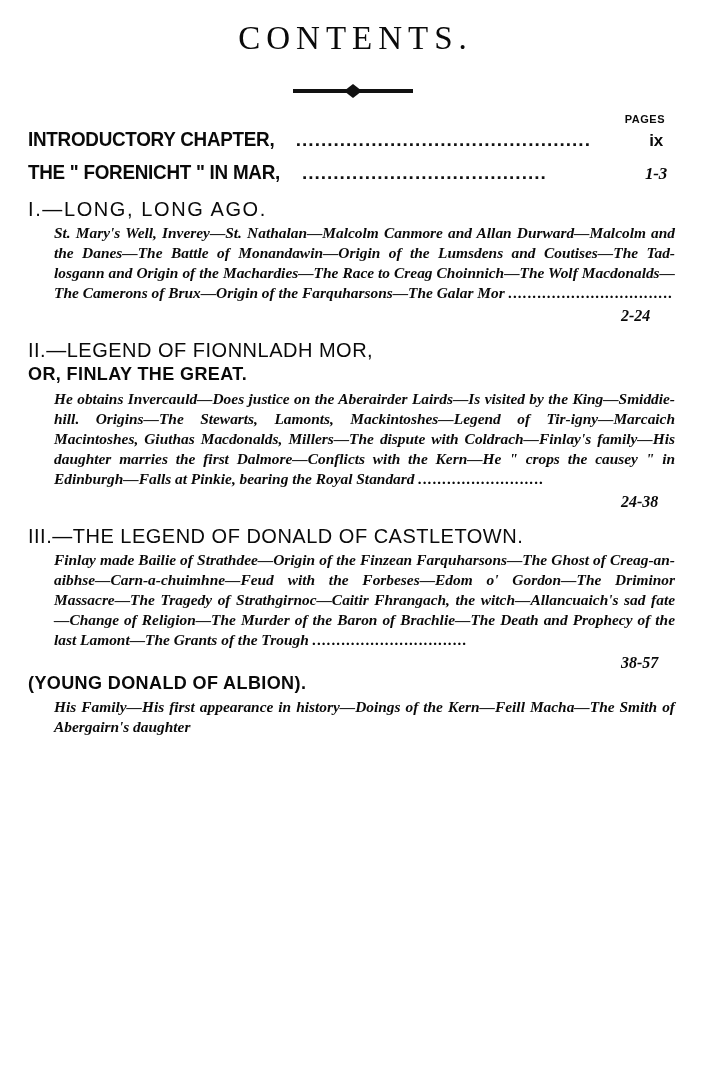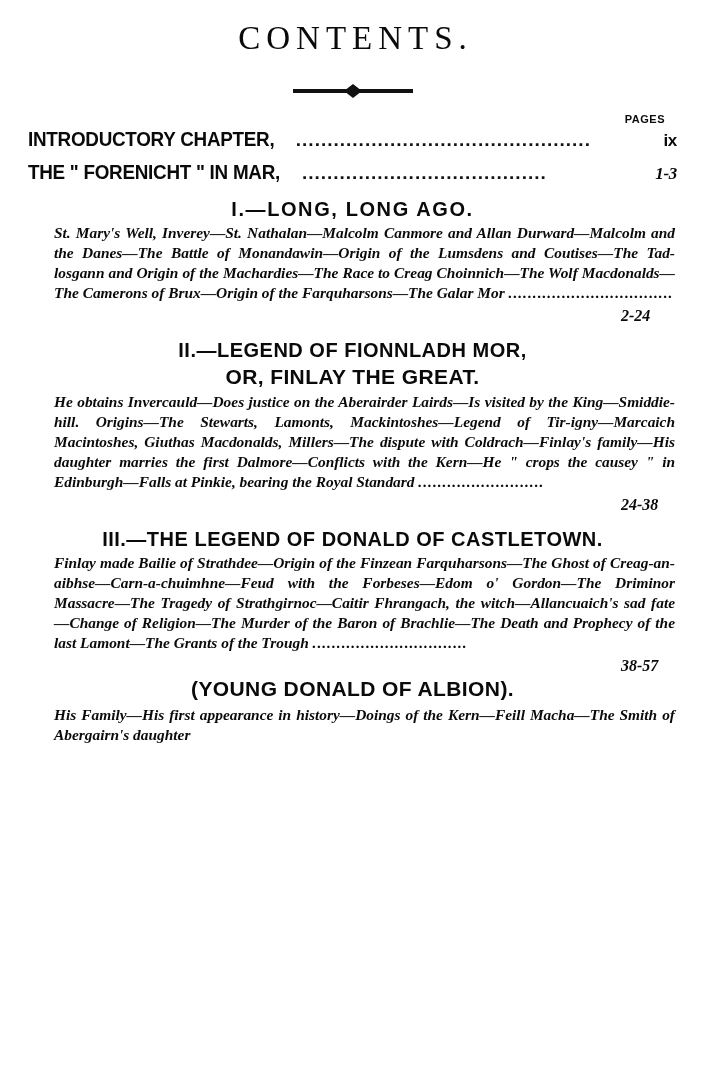--- a/index.html
+++ b/index.html
@@ -95,50 +95,48 @@
     flex: 1 1 auto;
     overflow: hidden;
     font-size: 19px;
     letter-spacing: 1px;
     line-height: 1;
     padding: 0 2px 2px 0;
     color: #111;
   }
   .entry .pg {
     flex: 0 0 42px;
-    text-align: right;
+    text-align: center;
     font-family: "Liberation Serif", serif;
     font-style: italic;
     font-weight: bold;
     font-size: 17px;
   }
   .entry .pg.roman {
     font-style: normal;
     font-family: "Liberation Sans", sans-serif;
     font-size: 17px;
   }
 
   
   .chapter-head {
-    text-align: center;
-    font-family: "Liberation Sans", sans-serif;
-    font-weight: bold;
+    font-family: "Liberation Sans", sans-serif;
+    font-weight: normal;
     font-size: 20px;
     letter-spacing: 0.5px;
     margin: 14px 0 2px 0;
     line-height: 1.15;
   }
   .chapter-head.sp {
     letter-spacing: 1.6px;
   }
   .chapter-sub {
-    text-align: center;
-    font-family: "Liberation Sans", sans-serif;
-    font-weight: bold;
-    font-size: 21px;
+    font-family: "Liberation Sans", sans-serif;
+    font-weight: bold;
+    font-size: 18px;
     letter-spacing: 0.4px;
     margin: 1px 0 3px 0;
     line-height: 1.2;
   }
 
   
   .desc {
     font-family: "Liberation Serif", serif;
     font-style: italic;
     font-weight: bold;

